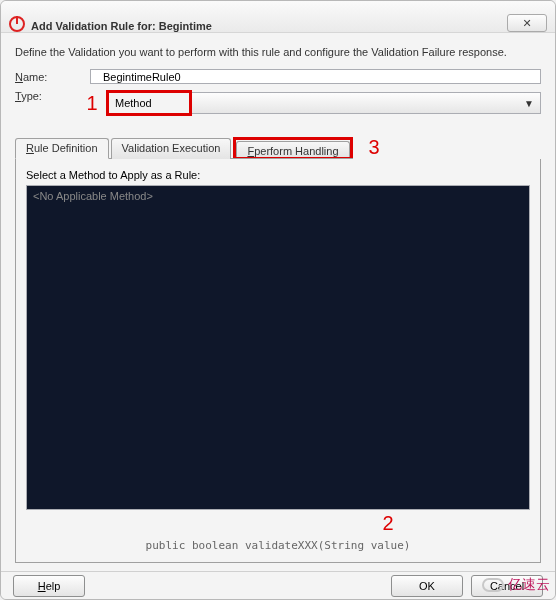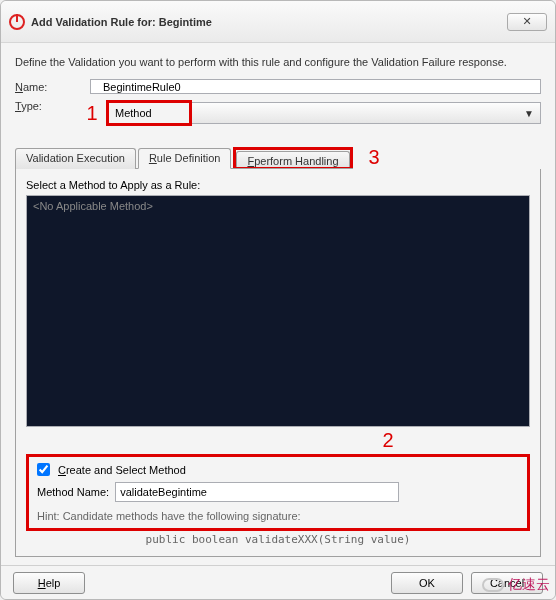--- a/index.html
+++ b/index.html
@@ -15,23 +15,23 @@
   .dialog {
     width: 556px;
     height: 600px;
     background: linear-gradient(#fdfdfd,#f4f4f4 60px,#f4f4f4);
     border: 1px solid #b8b8b8;
     border-radius: 6px;
     display: flex;
     flex-direction: column;
   }
   .titlebar {
-    height: 42px;
+    height: 32px;
     display: flex;
-    align-items: center;
+    align-items: flex-end;
     padding: 0 8px;
     background: linear-gradient(#fafafa,#eaeaea);
     border-bottom: 1px solid #d6d6d6;
     border-radius: 6px 6px 0 0;
   }
   .app-icon {
     width: 16px; height: 16px;
     border: 2px solid #d22;
     border-radius: 50%;
     margin-right: 6px;
@@ -163,21 +163,21 @@
     border:1px solid #abadb3;
     background:#fff;
     padding:2px 4px;
     margin-right:120px;
     font-family:inherit;
     font-size:11px;
   }
   .hint { margin-top:8px; color:#666; }
   .sig { text-align:center; color:#666; margin-top:2px; font-family: monospace; }
   .button-bar {
-    height:34px;
+    height:28px;
     border-top:1px solid #d0d0d0;
     display:flex;
     align-items:center;
     padding:8px 12px;
     gap:8px;
     background:#f4f4f4;
     border-radius:0 0 6px 6px;
   }
   .btn {
     height:22px;
@@ -232,48 +232,37 @@
       <div class="type-box">
         <div class="type-value">Method</div>
       </div>
       <div class="select-rest">
         <span class="dropdown-arrow">▼</span>
       </div>
     </div>
 
     <div class="tabs-wrap">
       <div class="tabs">
+        <div class="tab active"><span class="ul">R</span><span>ule Definition</span></div>
         <div class="tab">Validation Execution</div>
-        <div class="tab active"><span class="ul">R</span><span>ule Definition</span></div>
         <div class="fh-box">
           <div class="tab" style="margin:0;border-radius:3px 3px 0 0;"><span class="ul">F</span><span>perform Handling</span></div>
         </div>
       </div>
       <div class="annot-3">3</div>
     </div>
 
     <div class="tab-panel">
       <div class="panel-label">Select a Method to Apply as a Rule:</div>
       <div class="method-list">
         <span>&lt;No Applicable Method&gt;</span>
       </div>
 
       <div class="annot-2">2</div>
 
-      <div class="create-box">
-        <div class="cb-row">
-          <input type="checkbox" checked="" style="">
-          <label><span class="ul">C</span><span>reate and Select Method</span></label>
-        </div>
-        <div class="mname-row">
-          <span class="lbl">Method Name:</span>
-          <input value="validateBegintime" style="">
-        </div>
-        <div class="hint">Hint: Candidate methods have the following signature:</div>
-      </div>
       <div class="sig">public boolean validateXXX(String value)</div>
     </div>
   </div>
 
   <div class="button-bar">
     <button class="btn"><span class="ul">H</span><span>elp</span></button>
     <div class="spacer"></div>
     <button class="btn">OK</button>
     <button class="btn">Cancel</button>
   </div>

